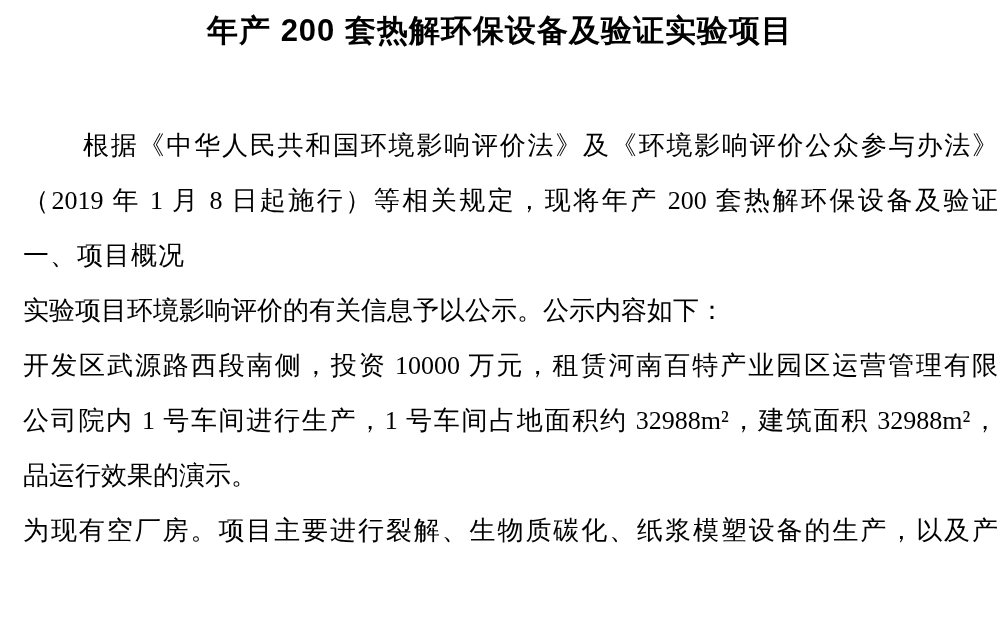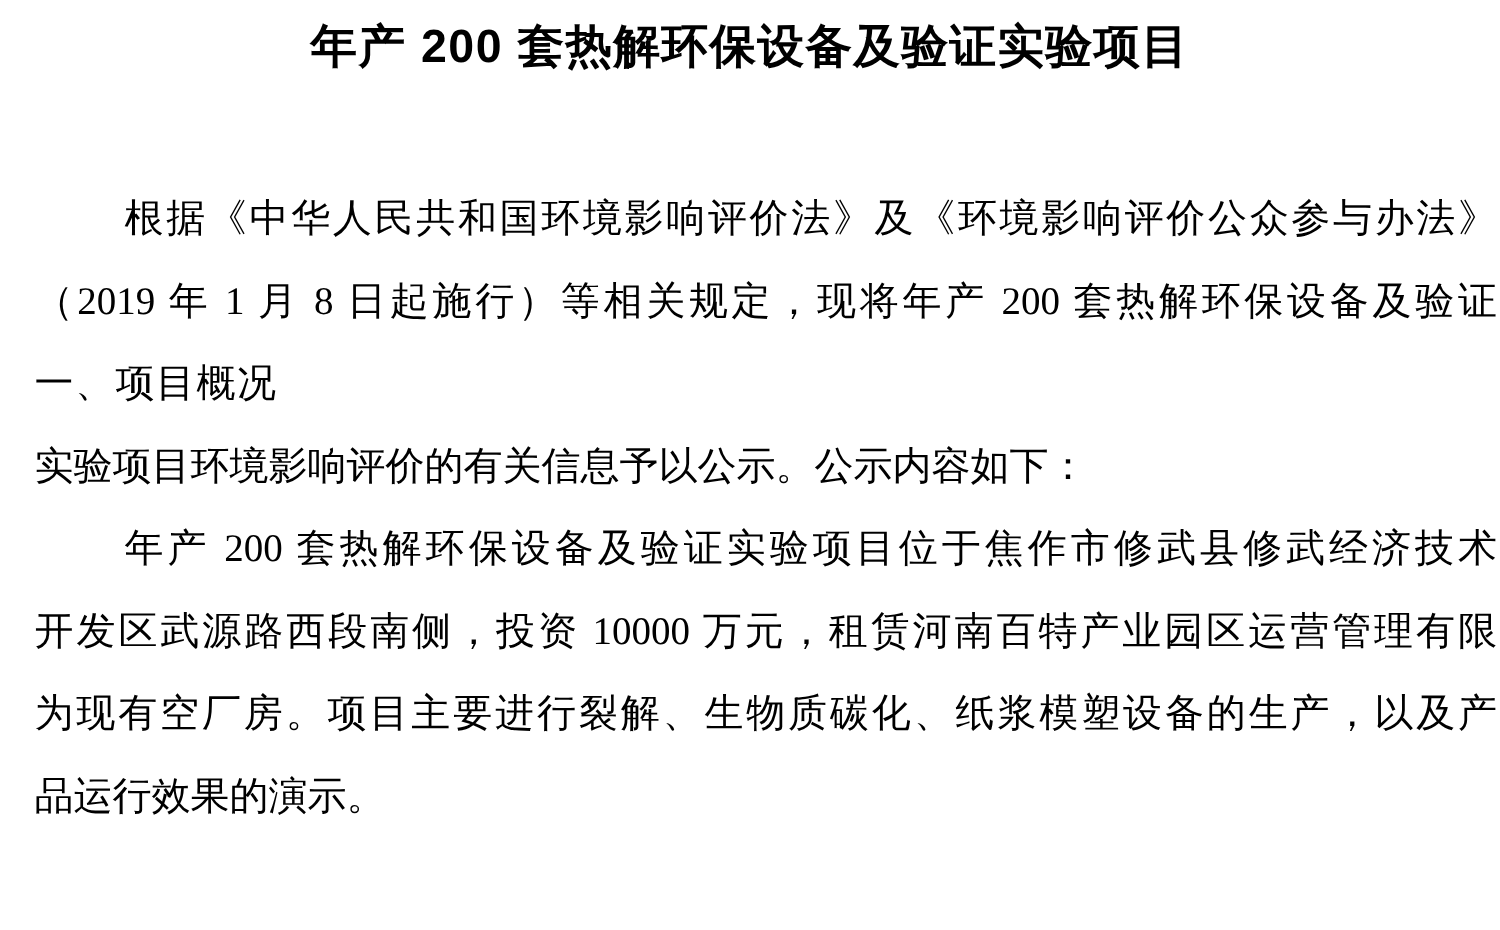--- a/index.html
+++ b/index.html
@@ -61,19 +61,19 @@
 
   <header class="doc-title">
     <div class="title-line">年产 200 套热解环保设备及验证实验项目</div>
   </header>
 
   <main class="doc-body">
     <div class="line justify indent">根据《中华人民共和国环境影响评价法》及《环境影响评价公众参与办法》</div>
     <div class="line justify">（2019 年 1 月 8 日起施行）等相关规定，现将年产 200 套热解环保设备及验证</div>
     <div class="line heading">一、项目概况</div>
     <div class="line">实验项目环境影响评价的有关信息予以公示。公示内容如下：</div>
-    <div class="line justify indent">年产 200 套热解环保设备及验证实验项目位于焦作市修武县修武经济技术</div>
     <div class="line justify">开发区武源路西段南侧，投资 10000 万元，租赁河南百特产业园区运营管理有限</div>
+    <div class="line justify">公司院内 1 号车间进行生产，1 号车间占地面积约 32988m²，建筑面积 32988m²，</div>
+    <div class="line">品运行效果的演示。</div>
     <div class="line justify">为现有空厂房。项目主要进行裂解、生物质碳化、纸浆模塑设备的生产，以及产</div>
-    <div class="line">品运行效果的演示。</div>
   </main>
 
 </div>
 
 </body></html>

